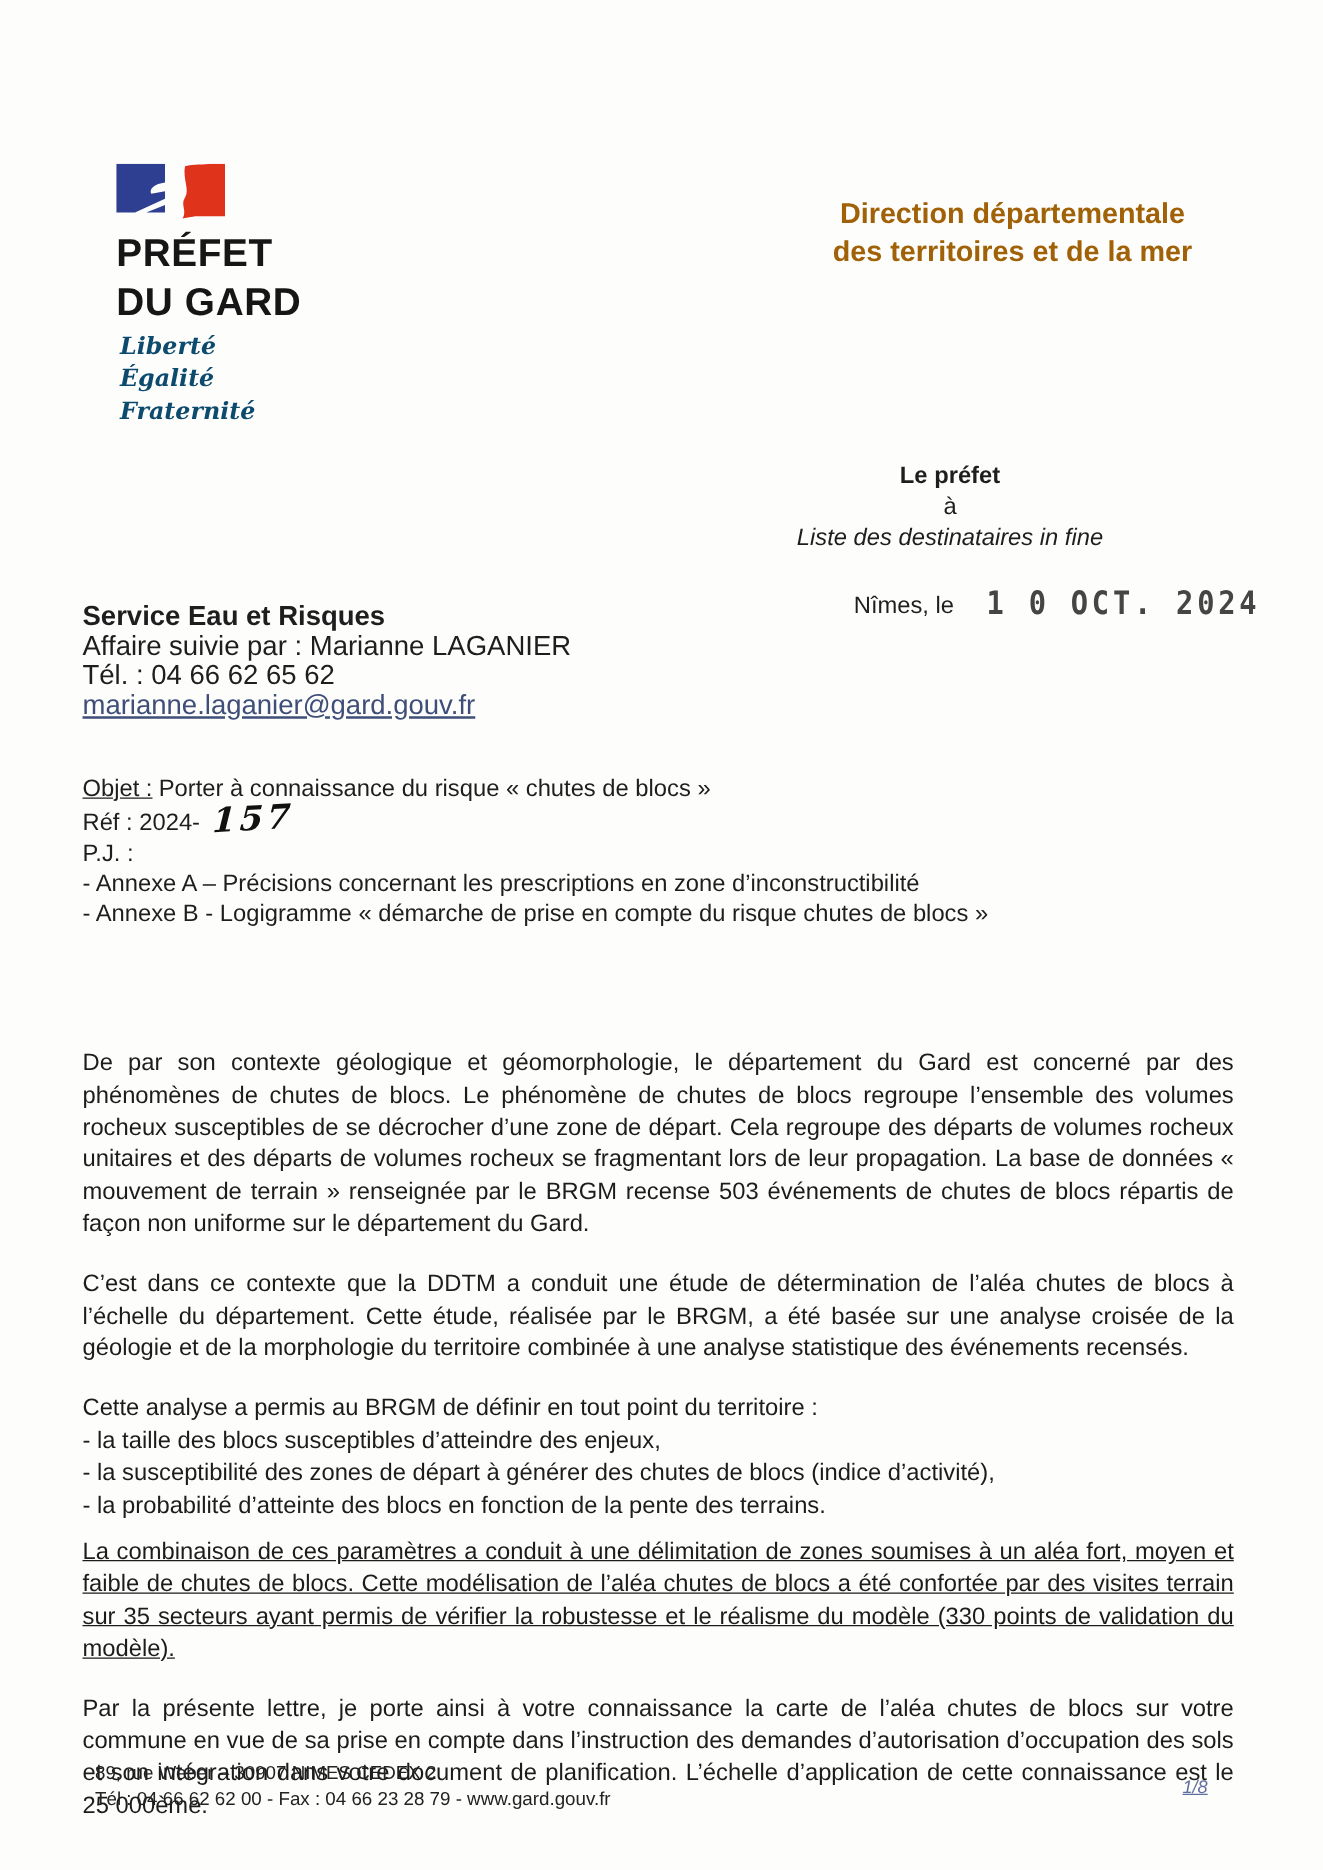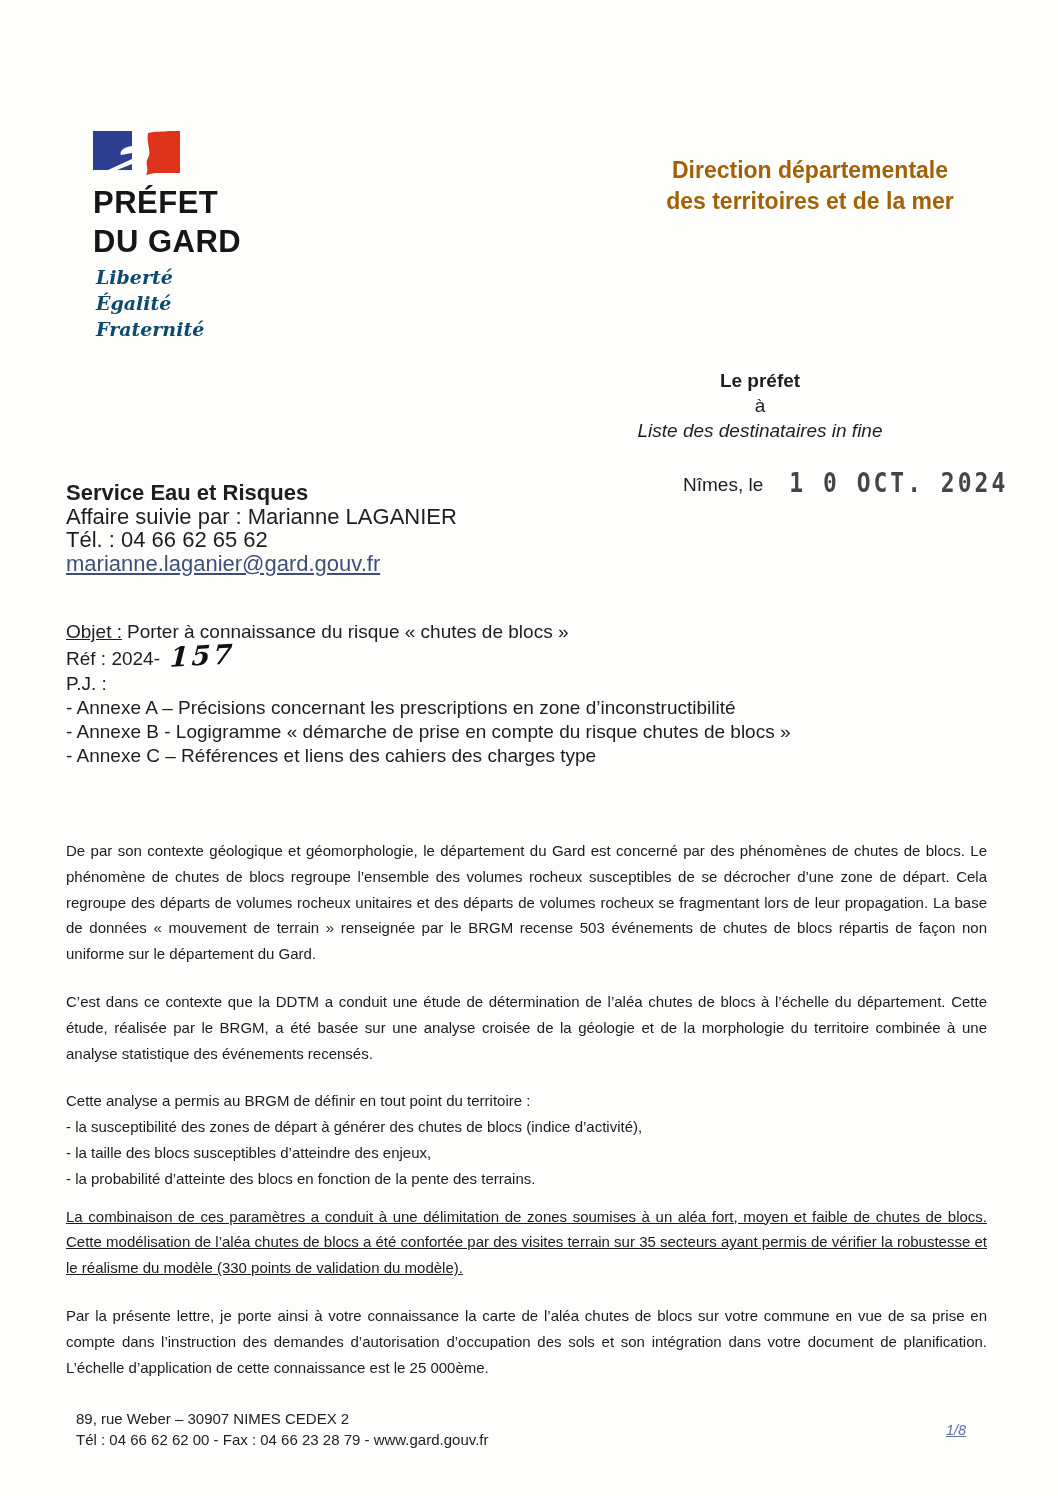--- a/index.html
+++ b/index.html
@@ -71,21 +71,21 @@
     display:inline-block;
     font-family:"DejaVu Serif", serif;
     font-style:italic;font-weight:bold;
     font-size:27px;letter-spacing:3px;
     transform:rotate(-3deg) skewX(-6deg);
     margin-left:10px;color:#111;
   }
   
   .body{
     position:absolute;left:66px;top:838px;width:921px;
-    font-size:15px;line-height:25.8px;
+    font-size:19px;line-height:25.8px;
     text-align:justify;color:#1c1c1c;
   }
   .body p{margin:0 0 22px 0;}
   .body .tight{margin:0;}
   .body .bullets div{text-align:left;}
   .body .after-bullets{margin-top:12px;text-decoration:underline;}
   .spacer{height:22px;}
   
   .footer{
     position:absolute;left:76px;top:1408px;
@@ -148,31 +148,30 @@
   <div class="subject">
     <div>
       <span class="objet-label">Objet :</span><span class="objet-text">Porter à connaissance du risque « chutes de blocs »</span>
     </div>
     <div>
       <span>Réf : 2024-</span><span class="handwritten">157</span>
     </div>
     <div>P.J. :</div>
     <div>- Annexe A – Précisions concernant les prescriptions en zone d’inconstructibilité</div>
     <div>- Annexe B - Logigramme « démarche de prise en compte du risque chutes de blocs »</div>
-    <div>- Annexe C – Références et liens des cahiers des charges type</div>
   </div>
 
   <div class="body">
     <p>De par son contexte géologique et géomorphologie, le département du Gard est concerné par des phénomènes de chutes de blocs. Le phénomène de chutes de blocs regroupe l’ensemble des volumes rocheux susceptibles de se décrocher d’une zone de départ. Cela regroupe des départs de volumes rocheux unitaires et des départs de volumes rocheux se fragmentant lors de leur propagation. La base de données « mouvement de terrain » renseignée par le BRGM recense 503 événements de chutes de blocs répartis de façon non uniforme sur le département du Gard.</p>
     <p class="tight">C’est dans ce contexte que la DDTM a conduit une étude de détermination de l’aléa chutes de blocs à l’échelle du département. Cette étude, réalisée par le BRGM, a été basée sur une analyse croisée de la géologie et de la morphologie du territoire combinée à une analyse statistique des événements recensés.</p>
     <div class="spacer"></div>
     <p class="tight">Cette analyse a permis au BRGM de définir en tout point du territoire :</p>
     <div class="bullets">
+      <div>- la taille des blocs susceptibles d’atteindre des enjeux,</div>
       <div>- la susceptibilité des zones de départ à générer des chutes de blocs (indice d’activité),</div>
-      <div>- la taille des blocs susceptibles d’atteindre des enjeux,</div>
       <div>- la probabilité d’atteinte des blocs en fonction de la pente des terrains.</div>
     </div>
     <p class="tight after-bullets">La combinaison de ces paramètres a conduit à une délimitation de zones soumises à un aléa fort, moyen et faible de chutes de blocs. Cette modélisation de l’aléa chutes de blocs a été confortée par des visites terrain sur 35 secteurs ayant permis de vérifier la robustesse et le réalisme du modèle (330 points de validation du modèle).</p>
     <div class="spacer"></div>
     <p class="tight">Par la présente lettre, je porte ainsi à votre connaissance la carte de l’aléa chutes de blocs sur votre commune en vue de sa prise en compte dans l’instruction des demandes d’autorisation d’occupation des sols et son intégration dans votre document de planification. L’échelle d’application de cette connaissance est le 25 000ème.</p>
   </div>
 
   <div class="footer">
     <div>89, rue Weber – 30907 NIMES CEDEX 2</div>
     <div>Tél : 04 66 62 62 00 - Fax : 04 66 23 28 79 - www.gard.gouv.fr</div>

